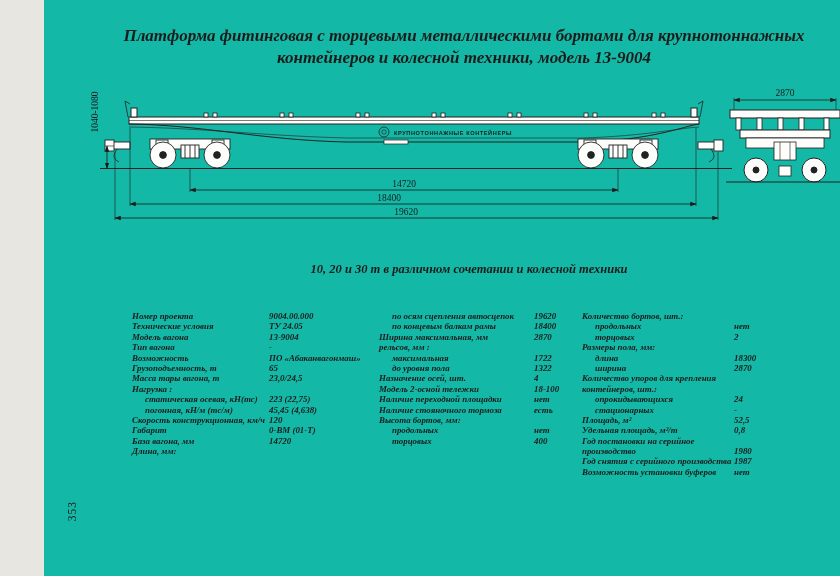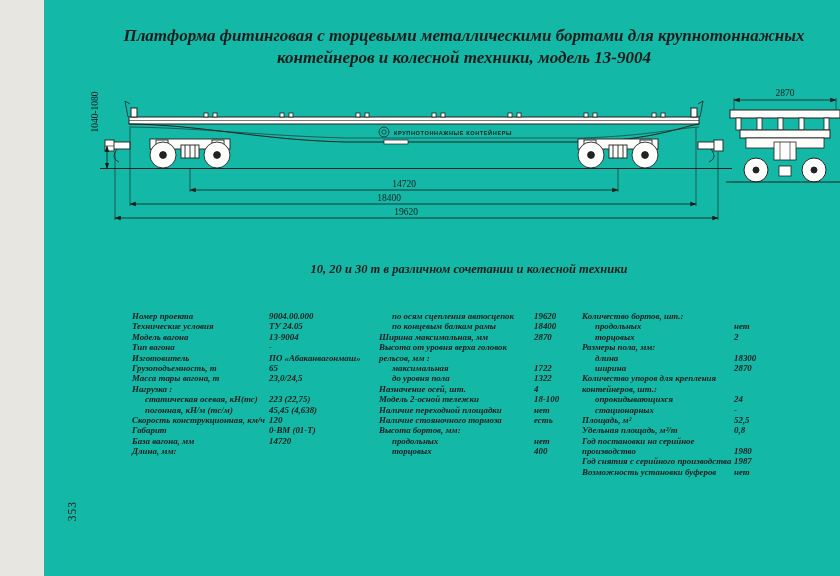--- a/index.html
+++ b/index.html
@@ -176,36 +176,35 @@
   <div class="purpose">
     <div>10, 20 и 30 т в различном сочетании и колесной техники</div>
   </div>
 
   <div class="specs">
     <div class="spec-col col1">
         <div class="spec-row"><span class="spec-label">Номер проекта</span><span class="spec-value">9004.00.000</span></div>
         <div class="spec-row"><span class="spec-label">Технические условия</span><span class="spec-value">ТУ 24.05</span></div>
         <div class="spec-row"><span class="spec-label">Модель вагона</span><span class="spec-value">13-9004</span></div>
         <div class="spec-row"><span class="spec-label">Тип вагона</span><span class="spec-value">-</span></div>
-        <div class="spec-row"><span class="spec-label">Изготовитель</span><span class="spec-value">ПО «Абаканвагонмаш»</span></div>
+        <div class="spec-row"><span class="spec-label">Возможность</span><span class="spec-value">ПО «Абаканвагонмаш»</span></div>
         <div class="spec-row"><span class="spec-label">Грузоподъемность, т</span><span class="spec-value">65</span></div>
         <div class="spec-row"><span class="spec-label">Масса тары вагона, т</span><span class="spec-value">23,0/24,5</span></div>
         <div class="spec-row"><span class="spec-label">Нагрузка :</span><span class="spec-value"></span></div>
         <div class="spec-row indent"><span class="spec-label">статическая осевая, кН(тс)</span><span class="spec-value">223 (22,75)</span></div>
         <div class="spec-row indent"><span class="spec-label">погонная, кН/м (тс/м)</span><span class="spec-value">45,45 (4,638)</span></div>
         <div class="spec-row"><span class="spec-label">Скорость конструкционная, км/ч</span><span class="spec-value">120</span></div>
         <div class="spec-row"><span class="spec-label">Габарит</span><span class="spec-value">0-ВМ (01-Т)</span></div>
         <div class="spec-row"><span class="spec-label">База вагона, мм</span><span class="spec-value">14720</span></div>
         <div class="spec-row"><span class="spec-label">Длина, мм:</span><span class="spec-value"></span></div>
       </div>
     <div class="spec-col col2">
         <div class="spec-row indent"><span class="spec-label">по осям сцепления автосцепок</span><span class="spec-value">19620</span></div>
         <div class="spec-row indent"><span class="spec-label">по концевым балкам рамы</span><span class="spec-value">18400</span></div>
         <div class="spec-row"><span class="spec-label">Ширина максимальная, мм</span><span class="spec-value">2870</span></div>
-        <div class="spec-row"><span class="spec-label">Высота от уровня верха головок</span><span class="spec-value"></span></div>
         <div class="spec-row"><span class="spec-label">рельсов, мм :</span><span class="spec-value"></span></div>
         <div class="spec-row indent"><span class="spec-label">максимальная</span><span class="spec-value">1722</span></div>
         <div class="spec-row indent"><span class="spec-label">до уровня пола</span><span class="spec-value">1322</span></div>
         <div class="spec-row"><span class="spec-label">Назначение осей, шт.</span><span class="spec-value">4</span></div>
         <div class="spec-row"><span class="spec-label">Модель 2-осной тележки</span><span class="spec-value">18-100</span></div>
         <div class="spec-row"><span class="spec-label">Наличие переходной площадки</span><span class="spec-value">нет</span></div>
         <div class="spec-row"><span class="spec-label">Наличие стояночного тормоза</span><span class="spec-value">есть</span></div>
         <div class="spec-row"><span class="spec-label">Высота бортов, мм:</span><span class="spec-value"></span></div>
         <div class="spec-row indent"><span class="spec-label">продольных</span><span class="spec-value">нет</span></div>
         <div class="spec-row indent"><span class="spec-label">торцовых</span><span class="spec-value">400</span></div>

